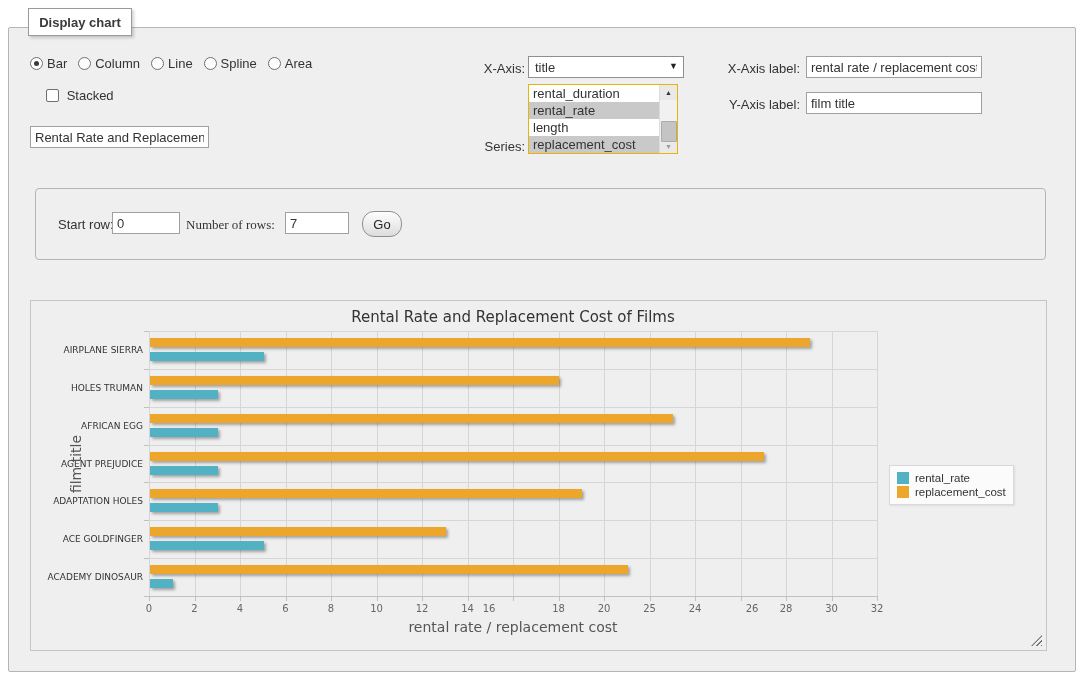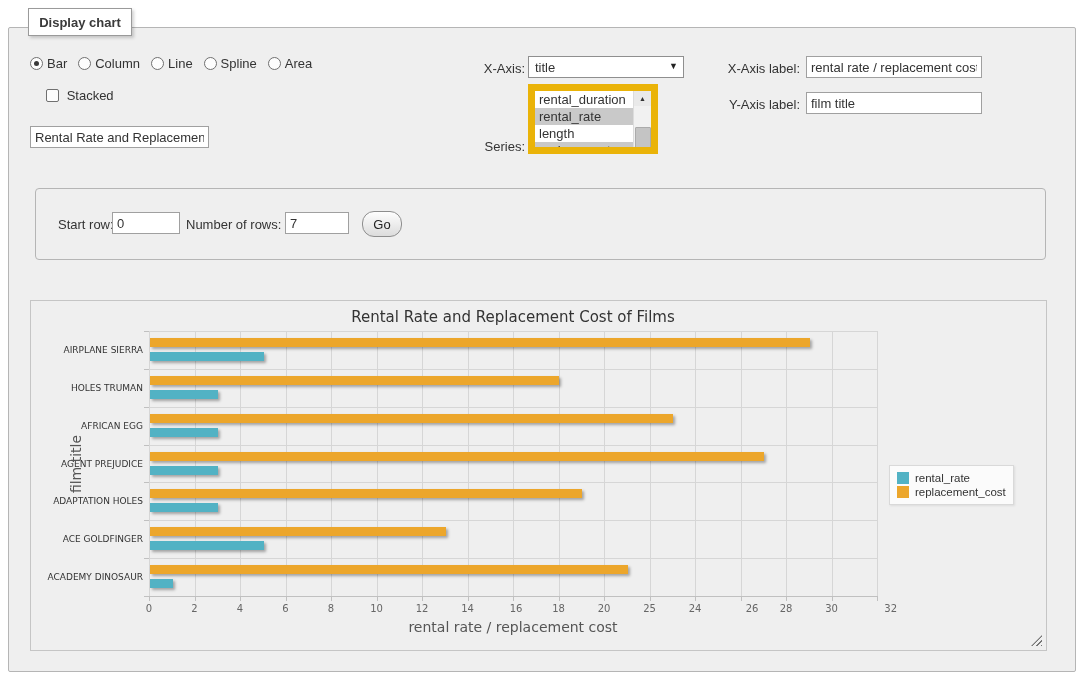--- a/index.html
+++ b/index.html
@@ -24,21 +24,21 @@
   .radio:checked::after{content:"";position:absolute;left:3px;top:3px;right:3px;bottom:3px;
                         background:#3a3a3a;border-radius:50%;}
   .chk{border-radius:2px;}
   .radio-item{margin-right:11px;white-space:nowrap;}
   
   #x-axis-select{left:528px;top:56px;width:156px;height:22px;background:#fff;border:1px solid #8f8f8f;
                  box-sizing:border-box;cursor:default;}
   #x-axis-select .val{position:absolute;left:6px;top:3px;}
   #x-axis-select .arrow{position:absolute;right:5px;top:4px;font-size:9px;color:#222;}
   
-  #series-list{left:528px;top:84px;width:130px;height:70px;background:#fff;border:7px solid #eab308;
+  #series-list{left:528px;top:84px;width:150px;height:70px;background:#fff;border:1px solid #eab308;
                box-sizing:border-box;overflow:hidden;}
   .series-opt{height:17px;line-height:17px;padding-left:4px;white-space:nowrap;cursor:default;}
   .series-opt.sel{background:#c9c9c9;}
   #series-scrollbar{position:absolute;right:0;top:0;width:17px;height:68px;background:#f1f1f1;
                     border-left:1px solid #dcdcdc;}
   .sb-btn{position:absolute;left:0;width:17px;height:15px;background:#e9e9e9;text-align:center;
           font-size:7px;line-height:15px;cursor:pointer;}
   .sb-thumb{position:absolute;left:1px;width:14px;height:19px;background:#c4c4c4;border:1px solid #ababab;
             border-radius:1px;cursor:pointer;}
   
@@ -105,21 +105,21 @@
   </div>
 
   <div class="abs lbl r" style="left:690px;top:61px;width:110px;">X-Axis label:</div>
   <input class="txt" style="left: 806px; top: 56px; width: 166px;" value="rental rate / replacement cost">
   <div class="abs lbl r" style="left:690px;top:97px;width:110px;">Y-Axis label:</div>
   <input class="txt" style="left: 806px; top: 92px; width: 166px;" value="film title">
 
   <div id="rowbox" class="abs"></div>
   <div class="abs lbl" style="left:58px;top:217px;">Start row:</div>
   <input class="txt" style="left: 112px; top: 212px; width: 58px;" value="0">
-  <div class="abs lbl" style="left:186px;top:217px;">Number of rows:</div>
+  <div class="abs lbl" style="left:186px;top:217px;font-family:Liberation Serif, serif;">Number of rows:</div>
   <input class="txt" style="left: 285px; top: 212px; width: 54px;" value="7">
   <div id="go-button" class="abs">Go</div>
 
   <div id="chart" class="abs">
     <div id="resize-handle"></div>
   <div id="chart-title" style="left: 118px; top: 7px; width: 728px;">Rental Rate and Replacement Cost of Films</div>
       <div class="gridv" style="left: 118px; top: 30px; width: 1px; height: 265px;"></div>
       <div class="tick" style="left: 118px; top: 295px; width: 1px; height: 5px;"></div>
       <div class="xtick-lbl" style="left: 98px; top: 302px;">0</div>
       <div class="gridv" style="left: 163.5px; top: 30px; width: 1px; height: 265px;"></div>
@@ -138,21 +138,21 @@
       <div class="tick" style="left: 345.5px; top: 295px; width: 1px; height: 5px;"></div>
       <div class="xtick-lbl" style="left: 325.5px; top: 302px;">10</div>
       <div class="gridv" style="left: 391px; top: 30px; width: 1px; height: 265px;"></div>
       <div class="tick" style="left: 391px; top: 295px; width: 1px; height: 5px;"></div>
       <div class="xtick-lbl" style="left: 371px; top: 302px;">12</div>
       <div class="gridv" style="left: 436.5px; top: 30px; width: 1px; height: 265px;"></div>
       <div class="tick" style="left: 436.5px; top: 295px; width: 1px; height: 5px;"></div>
       <div class="xtick-lbl" style="left: 416.5px; top: 302px;">14</div>
       <div class="gridv" style="left: 482px; top: 30px; width: 1px; height: 265px;"></div>
       <div class="tick" style="left: 482px; top: 295px; width: 1px; height: 5px;"></div>
-      <div class="xtick-lbl" style="left: 465px; top: 302px;">16</div>
+      <div class="xtick-lbl" style="left: 438px; top: 302px;">16</div>
       <div class="gridv" style="left: 527.5px; top: 30px; width: 1px; height: 265px;"></div>
       <div class="tick" style="left: 527.5px; top: 295px; width: 1px; height: 5px;"></div>
       <div class="xtick-lbl" style="left: 507.5px; top: 302px;">18</div>
       <div class="gridv" style="left: 573px; top: 30px; width: 1px; height: 265px;"></div>
       <div class="tick" style="left: 573px; top: 295px; width: 1px; height: 5px;"></div>
       <div class="xtick-lbl" style="left: 553px; top: 302px;">20</div>
       <div class="gridv" style="left: 618.5px; top: 30px; width: 1px; height: 265px;"></div>
       <div class="tick" style="left: 618.5px; top: 295px; width: 1px; height: 5px;"></div>
       <div class="xtick-lbl" style="left: 598.5px; top: 302px;">25</div>
       <div class="gridv" style="left: 664px; top: 30px; width: 1px; height: 265px;"></div>
@@ -162,21 +162,21 @@
       <div class="tick" style="left: 709.5px; top: 295px; width: 1px; height: 5px;"></div>
       <div class="xtick-lbl" style="left: 701px; top: 302px;">26</div>
       <div class="gridv" style="left: 755px; top: 30px; width: 1px; height: 265px;"></div>
       <div class="tick" style="left: 755px; top: 295px; width: 1px; height: 5px;"></div>
       <div class="xtick-lbl" style="left: 735px; top: 302px;">28</div>
       <div class="gridv" style="left: 800.5px; top: 30px; width: 1px; height: 265px;"></div>
       <div class="tick" style="left: 800.5px; top: 295px; width: 1px; height: 5px;"></div>
       <div class="xtick-lbl" style="left: 780.5px; top: 302px;">30</div>
       <div class="gridv" style="left: 846px; top: 30px; width: 1px; height: 265px;"></div>
       <div class="tick" style="left: 846px; top: 295px; width: 1px; height: 5px;"></div>
-      <div class="xtick-lbl" style="left: 826px; top: 302px; text-align: right;">32</div>
+      <div class="xtick-lbl" style="left: 826px; top: 302px;">32</div>
       <div class="gridh" style="left: 118px; top: 30px; width: 728px; height: 1px;"></div>
       <div class="tick" style="left: 113px; top: 30px; width: 5px; height: 1px;"></div>
       <div class="gridh" style="left: 118px; top: 67.8571px; width: 728px; height: 1px;"></div>
       <div class="tick" style="left: 113px; top: 67.8571px; width: 5px; height: 1px;"></div>
       <div class="gridh" style="left: 118px; top: 105.714px; width: 728px; height: 1px;"></div>
       <div class="tick" style="left: 113px; top: 105.714px; width: 5px; height: 1px;"></div>
       <div class="gridh" style="left: 118px; top: 143.571px; width: 728px; height: 1px;"></div>
       <div class="tick" style="left: 113px; top: 143.571px; width: 5px; height: 1px;"></div>
       <div class="gridh" style="left: 118px; top: 181.429px; width: 728px; height: 1px;"></div>
       <div class="tick" style="left: 113px; top: 181.429px; width: 5px; height: 1px;"></div>

